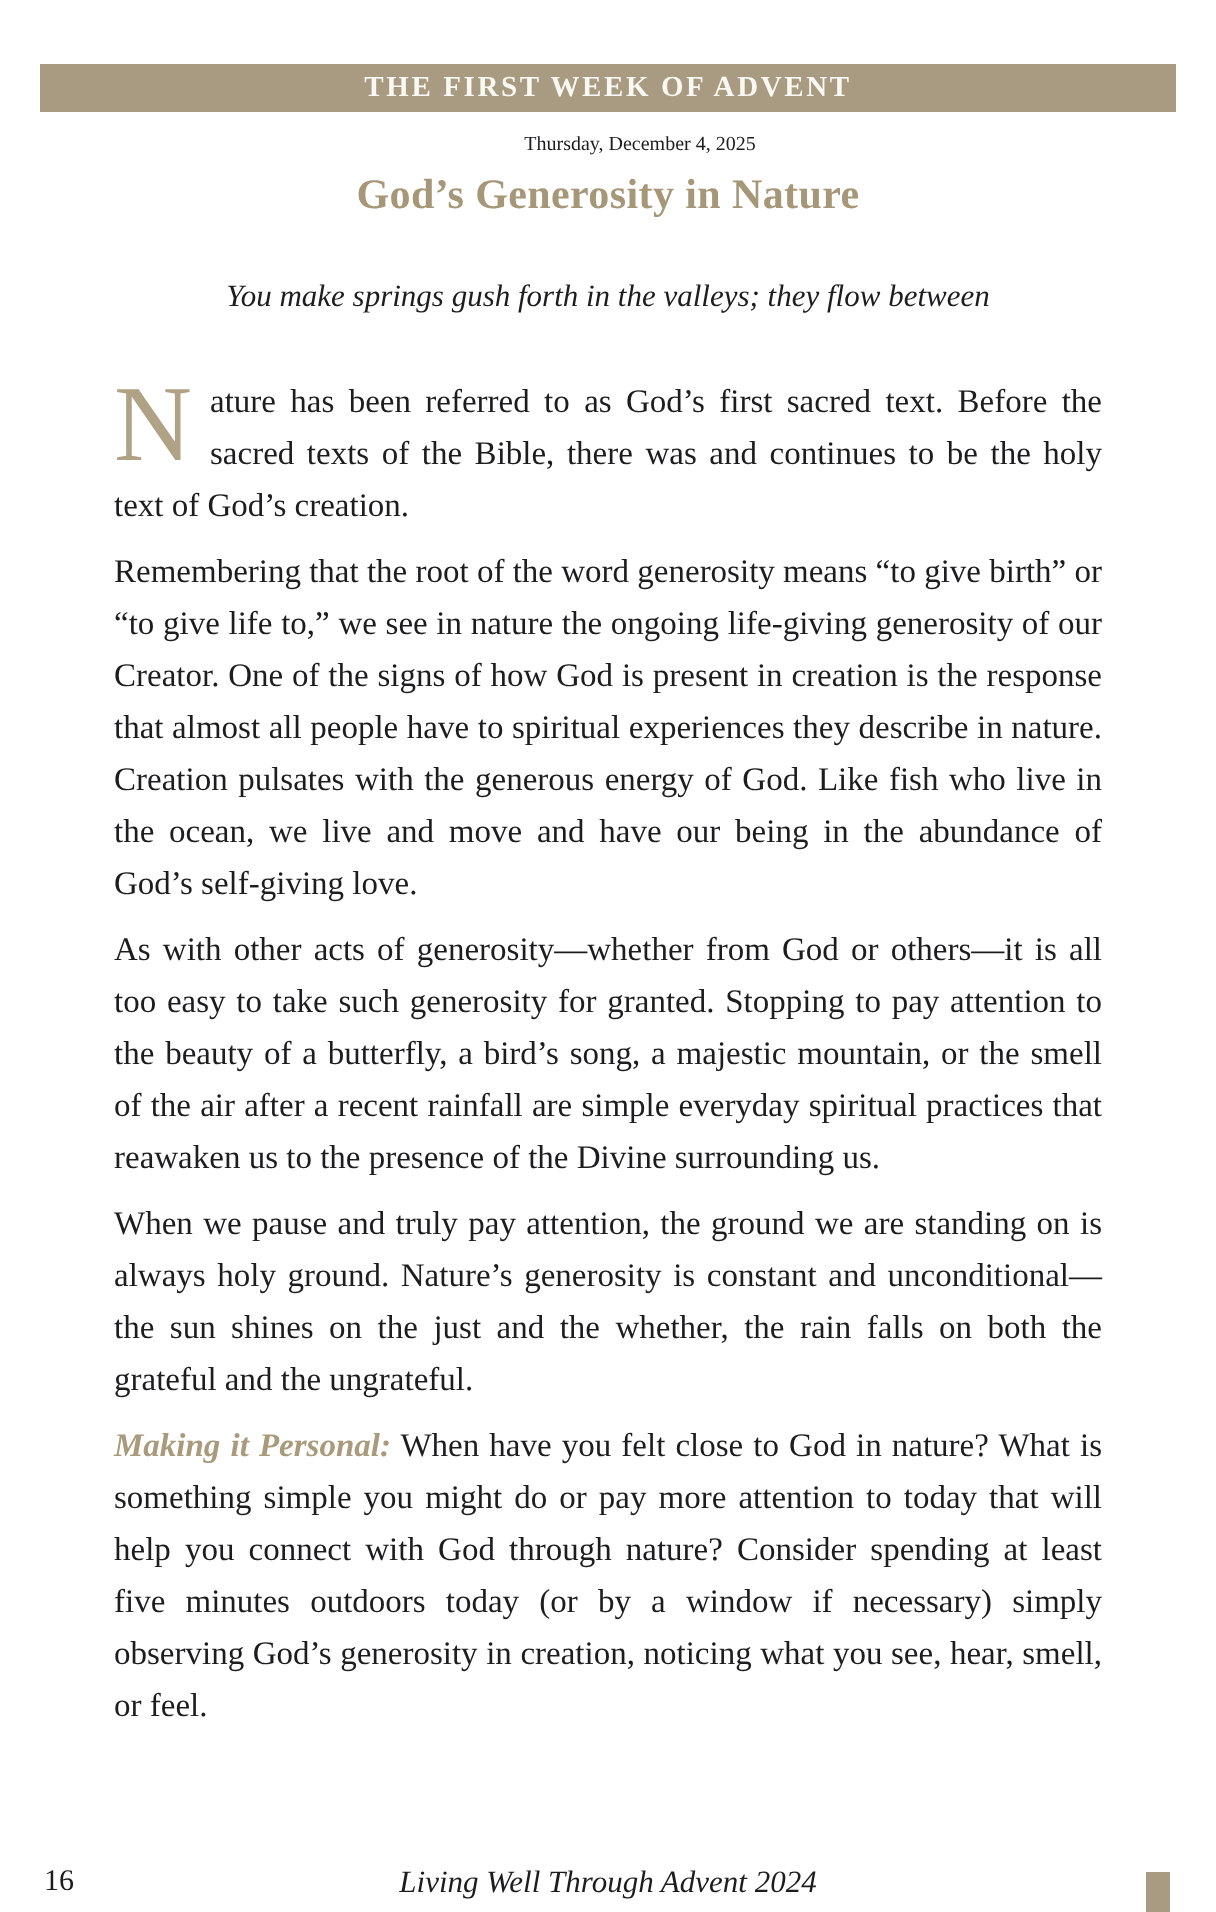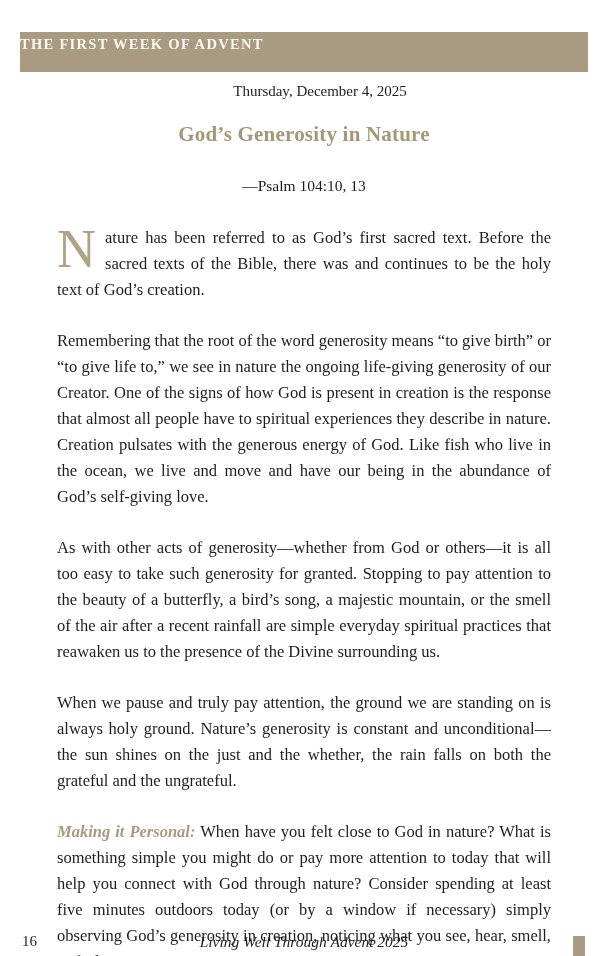--- a/index.html
+++ b/index.html
@@ -10,40 +10,40 @@
     background: #ffffff;
     font-family: "Liberation Serif", "DejaVu Serif", serif;
     color: #1d1d1f;
     position: relative;
     overflow: hidden;
   }
   .page { width: 608px; height: 956px; position: relative; }
 
   .banner {
     margin: 32px 20px 0 20px;
-    height: 40px;
+    height: 24px;
     background: #a89b81;
     color: #faf8f2;
-    text-align: left;
+    text-align: center;
     line-height: 24px;
     font-size: 14.5px;
     font-weight: bold;
     letter-spacing: 1.3px;
   }
 
   .date-line {
     margin-top: 11px;
     text-align: center;
-    font-size: 15px;
+    font-size: 10px;
     color: #1d1d1f;
     padding-left: 32px;
   }
 
   .page-title {
-    margin-top: 22px;
+    margin-top: 7px;
     text-align: center;
     font-size: 21px;
     font-weight: bold;
     color: #a59777;
     letter-spacing: 0.2px;
   }
 
   .quote {
     margin-top: 27px;
     text-align: center;
@@ -58,21 +58,21 @@
     font-style: normal;
     margin-top: 1px;
   }
 
   .body-copy {
     margin: 27px 57px 0 57px;
     font-size: 16.5px;
     line-height: 26px;
     text-align: justify;
   }
-  .body-copy p { margin-top: 25px; }
+  .body-copy p { margin-top: 7px; }
   .body-copy p.first { margin-top: 0; }
 
   .drop-cap {
     float: left;
     font-size: 54px;
     line-height: 42px;
     padding: 3px 9px 0 0;
     color: #b0a284;
     font-weight: normal;
   }
@@ -115,35 +115,35 @@
 
 <div class="page">
 
   <div class="banner">THE FIRST WEEK OF ADVENT</div>
 
   <div class="date-line">Thursday, December 4, 2025</div>
 
   <div class="page-title">God’s Generosity in Nature</div>
 
   <div class="quote">
-    <span class="attribution">—Psalm 104:10, 13</span>
+    <span class="q-line">You make springs gush forth in the valleys; they flow between</span>
   </div>
 
   <div class="body-copy">
     <p class="first"><span class="drop-cap">N</span><span>ature has been referred to as God’s first sacred text. Before the sacred texts of the Bible, there was and continues to be the holy text of God’s creation.</span></p>
 
     <p>Remembering that the root of the word generosity means “to give birth” or “to give life to,” we see in nature the ongoing life-giving generosity of our Creator. One of the signs of how God is present in creation is the response that almost all people have to spiritual experiences they describe in nature. Creation pulsates with the generous energy of God. Like fish who live in the ocean, we live and move and have our being in the abundance of God’s self-giving love.</p>
 
     <p>As with other acts of generosity—whether from God or others—it is all too easy to take such generosity for granted. Stopping to pay attention to the beauty of a butterfly, a bird’s song, a majestic mountain, or the smell of the air after a recent rainfall are simple everyday spiritual practices that reawaken us to the presence of the Divine surrounding us.</p>
 
     <p>When we pause and truly pay attention, the ground we are standing on is always holy ground. Nature’s generosity is constant and unconditional—the sun shines on the just and the whether, the rain falls on both the grateful and the ungrateful.</p>
 
     <p><span class="mip-label">Making it Personal:</span><span> When have you felt close to God in nature? What is something simple you might do or pay more attention to today that will help you connect with God through nature? Consider spending at least five minutes outdoors today (or by a window if necessary) simply observing God’s generosity in creation, noticing what you see, hear, smell, or feel.</span></p>
   </div>
 
   <div class="footer">
     <span class="page-number">16</span>
-    <div class="book-title">Living Well Through Advent 2025</div>
+    <div class="book-title">Living Well Through Advent 2024</div>
   </div>
 
   <div class="edge-tab"></div>
 
 </div>
 
 </body></html>

